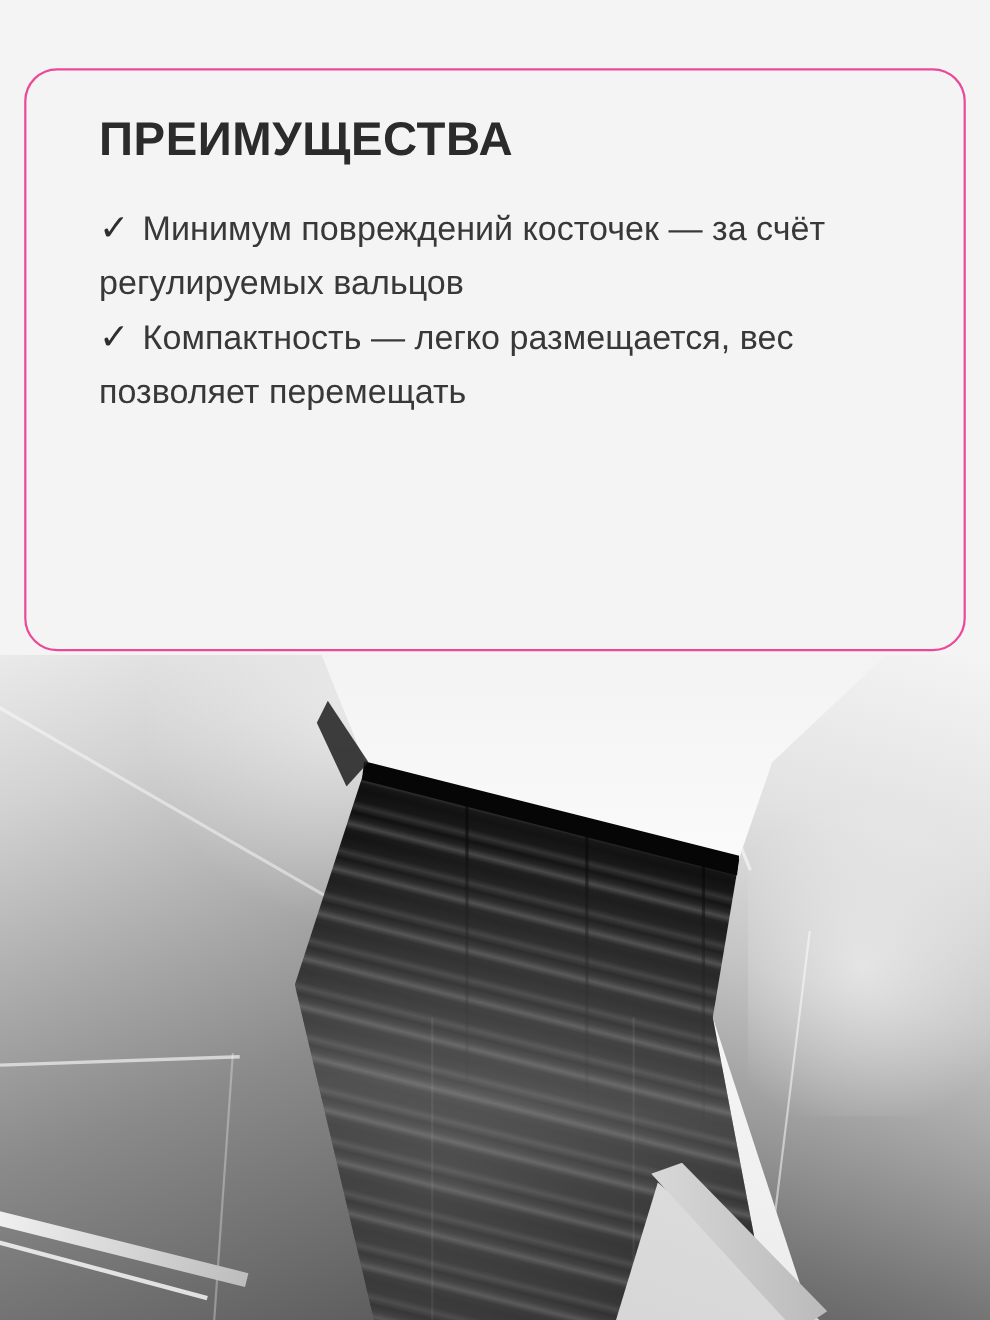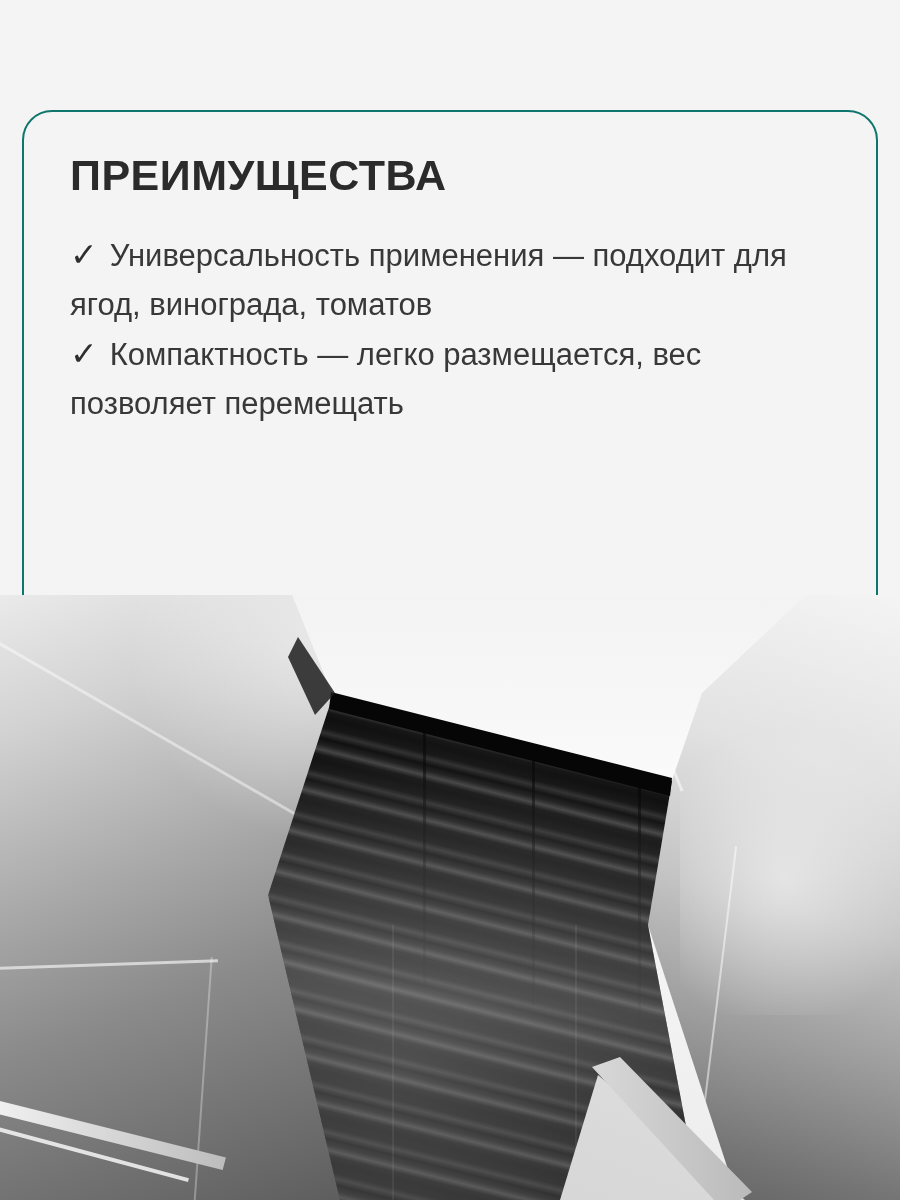--- a/index.html
+++ b/index.html
@@ -3,22 +3,22 @@
 <meta charset="utf-8">
 <style>
   html,body{margin:0;padding:0;background:#f4f4f5;}
   .stage{
     position:relative;width:900px;height:1200px;overflow:hidden;
     background:#f4f4f5;font-family:"Liberation Sans","DejaVu Sans",sans-serif;
   }
   
   .card{
     position:absolute;left:22px;top:62px;width:856px;height:530px;
-    box-sizing:border-box;border:2px solid #0f766e;border-radius:30px;
-    background:#f4f4f5;padding:42px 40px 0 46px;margin-top:48px;
+    box-sizing:border-box;border:2px solid #ec4899;border-radius:30px;
+    background:#f4f4f5;padding:42px 40px 0 66px;
   }
   .card h1{
     margin:0 0 33px 0;font-size:43px;line-height:1;font-weight:700;
     color:#2b2b2b;letter-spacing:.5px;
   }
   .items p{
     margin:0;font-size:31px;line-height:49px;color:#383838;
   }
   .item-text{white-space:pre-line;}
   .check{
@@ -85,22 +85,22 @@
   }
 </style>
 </head>
 <body>
 
 <div class="stage">
 
   <section class="card">
     <h1>ПРЕИМУЩЕСТВА</h1>
     <div class="items">
-      <p class="item"><span class="check">✓</span><span class="item-text">Универсальность применения — подходит для
-ягод, винограда, томатов</span></p>
+      <p class="item"><span class="check">✓</span><span class="item-text">Минимум повреждений косточек — за счёт
+регулируемых вальцов</span></p>
       <p class="item"><span class="check">✓</span><span class="item-text">Компактность — легко размещается, вес
 позволяет перемещать</span></p>
     </div>
   </section>
 
   <figure class="photo">
     <div class="ph-bg"></div>
     <div class="ph-left-wall">
       <span class="lw-sheen"></span>
       <span class="lw-crease1"></span>

